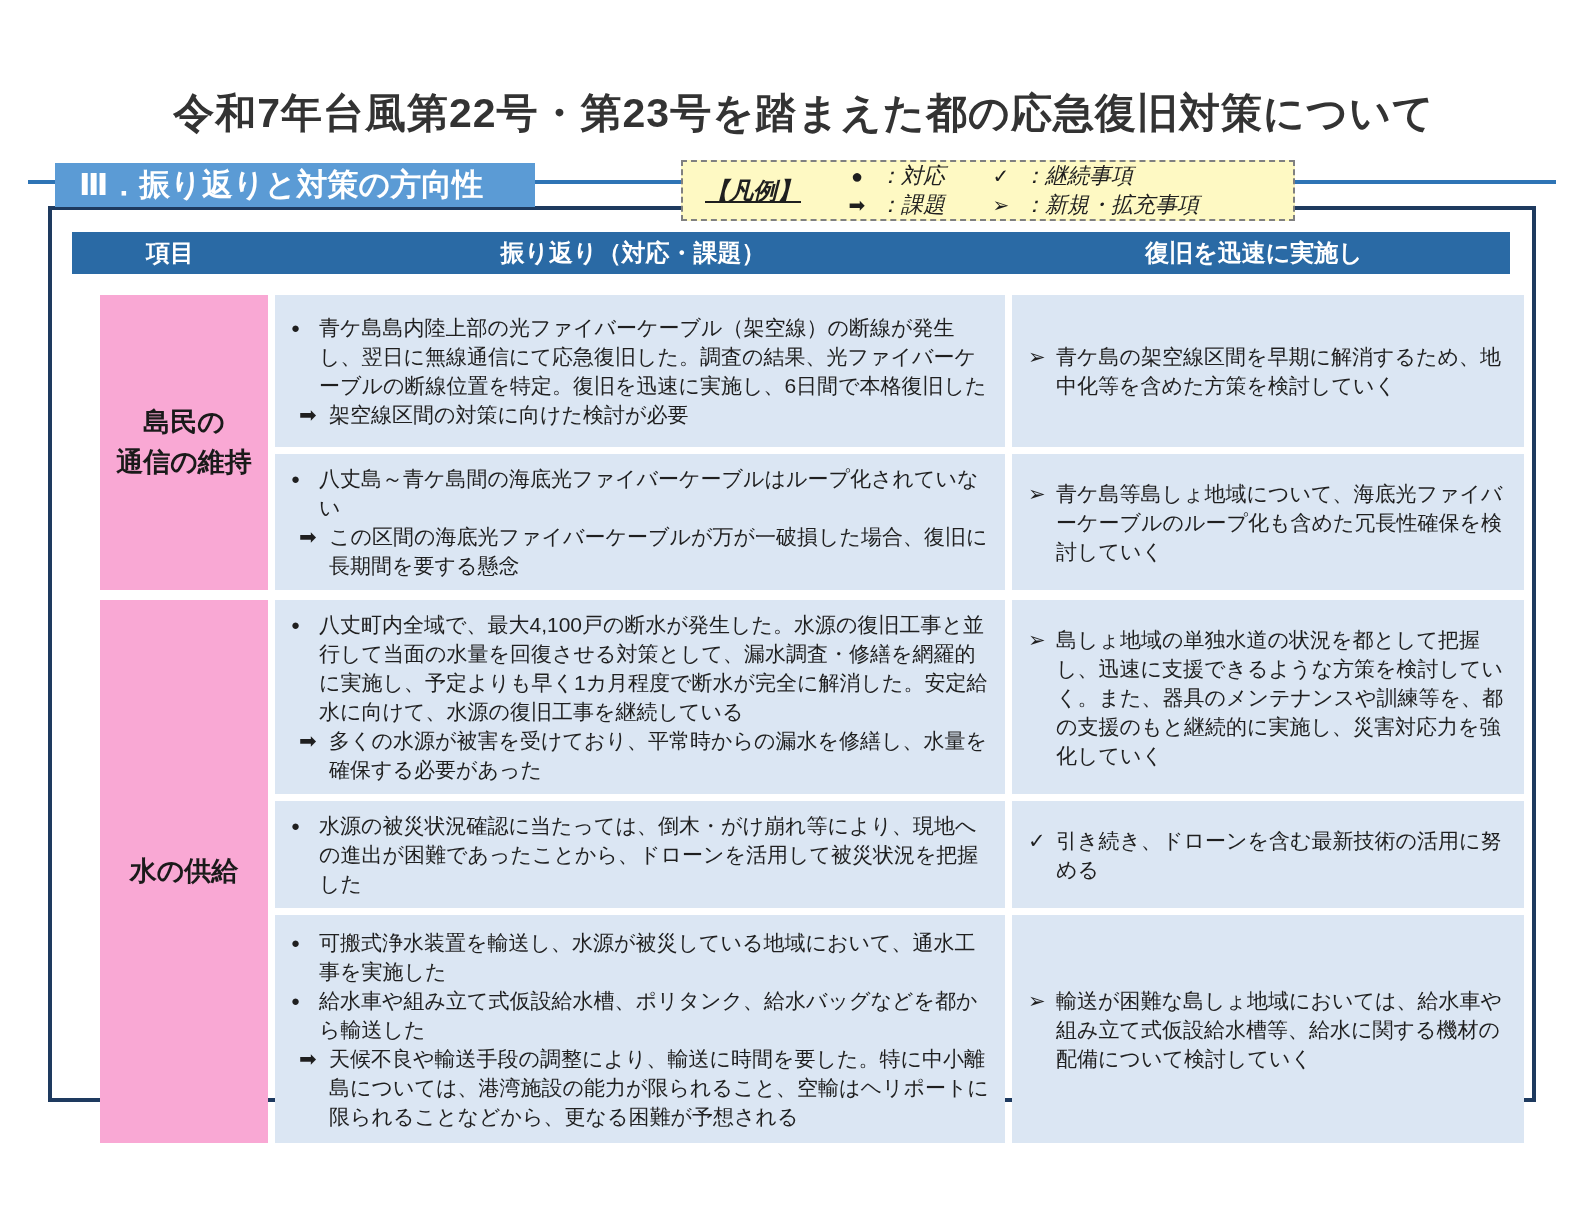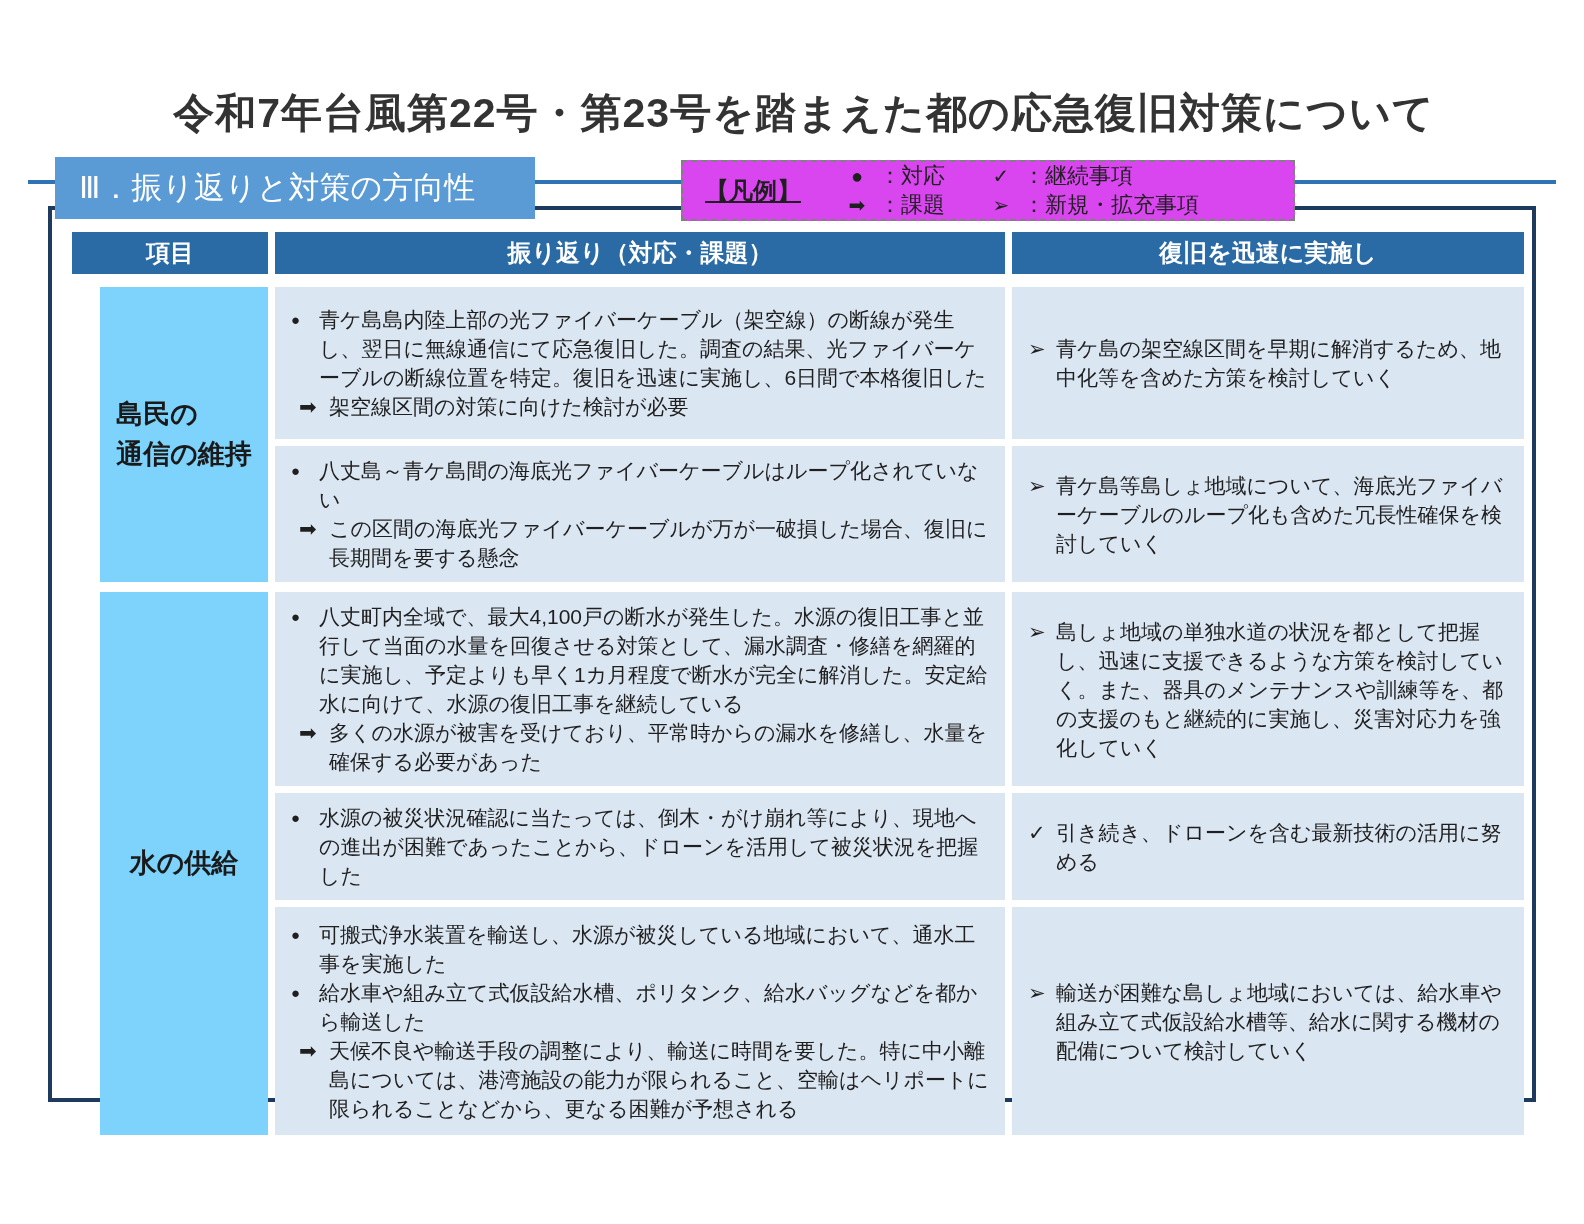--- a/index.html
+++ b/index.html
@@ -11,52 +11,52 @@
   
   .doc-title{
     position:absolute;top:86px;left:12px;width:100%;text-align:center;
     font-size:41px;font-weight:bold;color:#333;letter-spacing:1px;
   }
   .title-rule{
     position:absolute;top:180px;left:28px;width:1528px;height:4px;background:#2e74b5;
   }
   
   .section-band{
-    position:absolute;left:55px;top:157px;width:480px;height:62px;background:#5b9bd5;
-    color:#fff;font-size:31px;font-weight:normal;display:flex;align-items:center;
+    position:absolute;left:55px;top:163px;width:480px;height:44px;background:#5b9bd5;
+    color:#fff;font-size:31px;font-weight:bold;display:flex;align-items:center;
     padding-left:24px;box-sizing:border-box;z-index:3;
   }
   .legend-box{
-    position:absolute;left:681px;top:160px;width:614px;height:61px;background:#d946ef;
+    position:absolute;left:681px;top:160px;width:614px;height:61px;background:#fef9c3;
     border:2px dashed #808080;box-sizing:border-box;display:flex;align-items:center;
-    padding:0 22px;gap:34px;z-index:3;
+    padding:0 22px;gap:34px;z-index:3;font-style:italic;
   }
   .legend-title{font-size:24px;font-weight:bold;text-decoration:underline;flex:none;}
   .legend-col{display:flex;flex-direction:column;justify-content:center;gap:2px;}
   .legend-item{display:flex;align-items:center;font-size:22px;line-height:1.2;}
   .legend-item .lg-marker{flex:none;width:44px;text-align:center;font-size:20px;}
   .legend-item .lg-label{white-space:nowrap;}
   
   .container{
     position:absolute;left:48px;top:206px;width:1488px;height:896px;
     border:4px solid #1e3a5f;box-sizing:border-box;background:#fff;z-index:1;
   }
   .table-wrap{margin:22px 0 0 20px;width:1452px;}
   
-  .tbl-header{display:grid;grid-template-columns:196px 730px 512px;column-gap:7px;margin-bottom:13px;}
+  .tbl-header{display:grid;grid-template-columns:196px 730px 512px;margin-bottom:21px;}
   .tbl-header .hcell{
     background:#2a6aa5;color:#fff;font-weight:bold;font-size:24px;
     height:42px;display:flex;align-items:center;justify-content:center;
   }
   .group{display:grid;grid-template-columns:196px 730px 512px;gap:7px;}
   .group1{grid-template-rows:minmax(152px,auto) minmax(104px,auto);margin-bottom:10px;}
   .group2{grid-template-rows:minmax(194px,auto) minmax(90px,auto) minmax(228px,auto);}
   .label-cell{
-    background:#7dd3fc;display:flex;align-items:center;justify-content:center;
-    font-size:27px;font-weight:bold;white-space:pre-line;line-height:1.45;
+    background:#f9a8d4;display:flex;align-items:center;justify-content:center;
+    font-size:27px;font-weight:bold;text-align:center;white-space:pre-line;line-height:1.45;
     color:#1a1a1a;
     margin-left:28px;
   }
   .group1 .label-cell{grid-row:1/3;}
   .group2 .label-cell{grid-row:1/4;}
   .cell{
     background:#dbe6f3;box-sizing:border-box;padding:10px 16px;
     display:flex;flex-direction:column;justify-content:center;
     font-size:21px;line-height:29px;
   }

